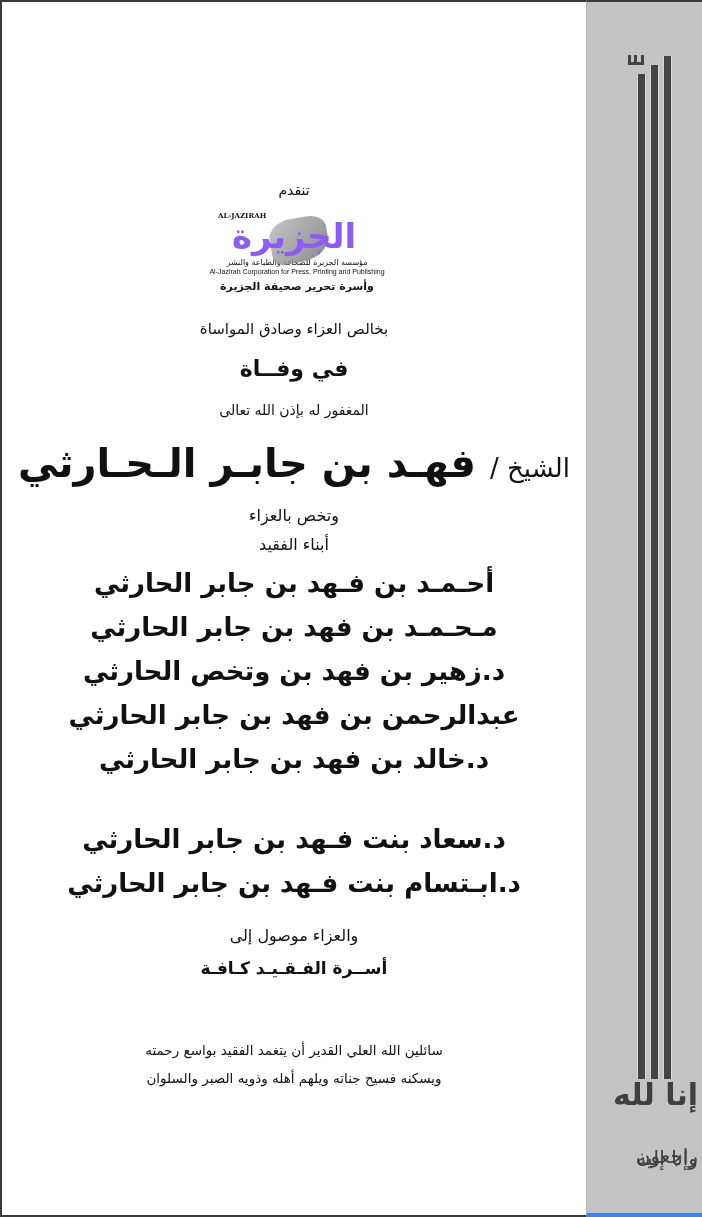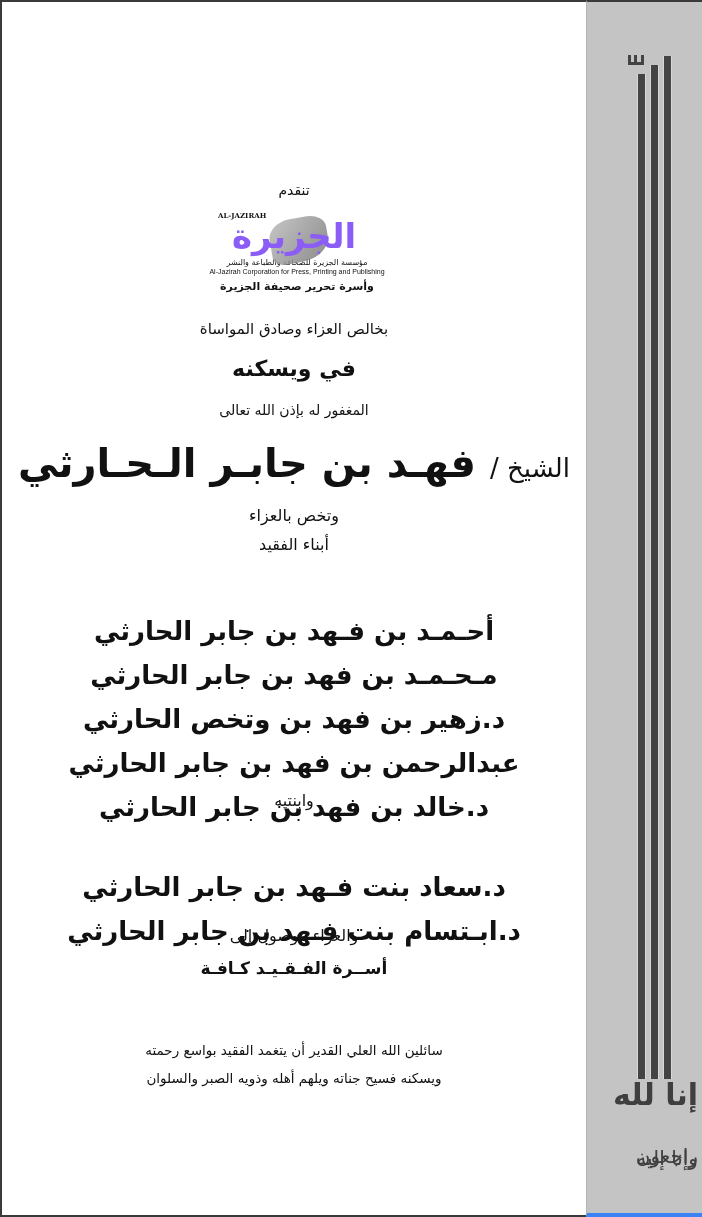--- a/index.html
+++ b/index.html
@@ -31,21 +31,21 @@
     .logo-sub1 { position: absolute; left: 0; right: 0; top: 50px; font-size: 8px; text-align: center; direction: rtl; }
     .logo-sub2 { position: absolute; left: 0; right: 0; top: 60px; font-size: 7px; text-align: center; direction: ltr; font-family: "Liberation Sans", sans-serif; }
     .logo-sub3 { position: absolute; left: 0; right: 0; top: 72px; font-size: 11px; font-weight: bold; text-align: center; direction: rtl; }
     .condol { top: 320px; font-size: 15px; }
     .death { top: 356px; font-size: 22px; font-weight: bold; }
     .forgiven { top: 402px; font-size: 14px; }
     .deceased { top: 440px; font-size: 40px; font-weight: bold; letter-spacing: -0.5px; }
     .deceased .title { font-size: 26px; font-weight: normal; }
     .special { top: 506px; font-size: 16px; }
     .sons-label { top: 535px; font-size: 16px; }
-    .name { font-size: 26px; font-weight: bold; margin-top: 48px; }
+    .name { font-size: 26px; font-weight: bold; }
     .daughters-label { top: 791px; font-size: 16px; }
     .extended { top: 926px; font-size: 16px; }
     .family { top: 958px; font-size: 17px; font-weight: bold; letter-spacing: 2px; }
     .prayer { font-size: 13.5px; }
 
     .panel {
       position: absolute; left: 586px; top: 0; width: 116px; height: 1217px;
       background: #c4c4c4; border-left: 1px solid #b5b5b5; box-sizing: border-box;
       border-top: 2px solid #3a3a3a; border-bottom: 4px solid #3b82f6;
     }
@@ -81,38 +81,37 @@
   <div class="logo">
     <div class="logo-map"></div>
     <div class="logo-en">AL-JAZIRAH</div>
     <div class="logo-ar" style="left:40px;top:8px;">الجزيرة</div>
     <div class="logo-sub1">مؤسسة الجزيرة للصحافة والطباعة والنشر</div>
     <div class="logo-sub2">Al-Jazirah Corporation for Press, Printing and Publishing</div>
     <div class="logo-sub3">وأسرة تحرير صحيفة الجزيرة</div>
   </div>
 
   <div class="line condol">بخالص العزاء وصادق المواساة</div>
-  <div class="line death">في ويسكنه</div>
+  <div class="line death">في وفــاة</div>
   <div class="line forgiven">المغفور له بإذن الله تعالى</div>
 
   <div class="line deceased">
     <span class="title">الشيخ /</span>
     <span>فهـد بن جابـر الـحـارثي</span>
   </div>
 
   <div class="line special">وتخص بالعزاء</div>
   <div class="line sons-label">أبناء الفقيد</div>
 
   <div class="line name" style="top:568px">أحـمـد بن فـهد بن جابر الحارثي</div>
   <div class="line name" style="top:612px">مـحـمـد بن فهد بن جابر الحارثي</div>
   <div class="line name" style="top:656px">د.زهير بن فهد بن وتخص الحارثي</div>
   <div class="line name" style="top:700px">عبدالرحمن بن فهد بن جابر الحارثي</div>
   <div class="line name" style="top:744px">د.خالد بن فهد بن جابر الحارثي</div>
 
-  <div class="line daughters-label">وابنتيه</div>
   <div class="line name" style="top:824px">د.سعاد بنت فـهد بن جابر الحارثي</div>
   <div class="line extended">والعزاء موصول إلى</div>
 
   <div class="line name" style="top:868px">د.ابـتسام بنت فـهد بن جابر الحارثي</div>
   <div class="line family">أســرة الفـقـيـد كـافـة</div>
 
   <div class="line prayer" style="top:1070px">ويسكنه فسيح جناته ويلهم أهله وذويه الصبر والسلوان</div>
   <div class="line prayer" style="top:1042px">سائلين الله العلي القدير أن يتغمد الفقيد بواسع رحمته</div>
 </div>
 

